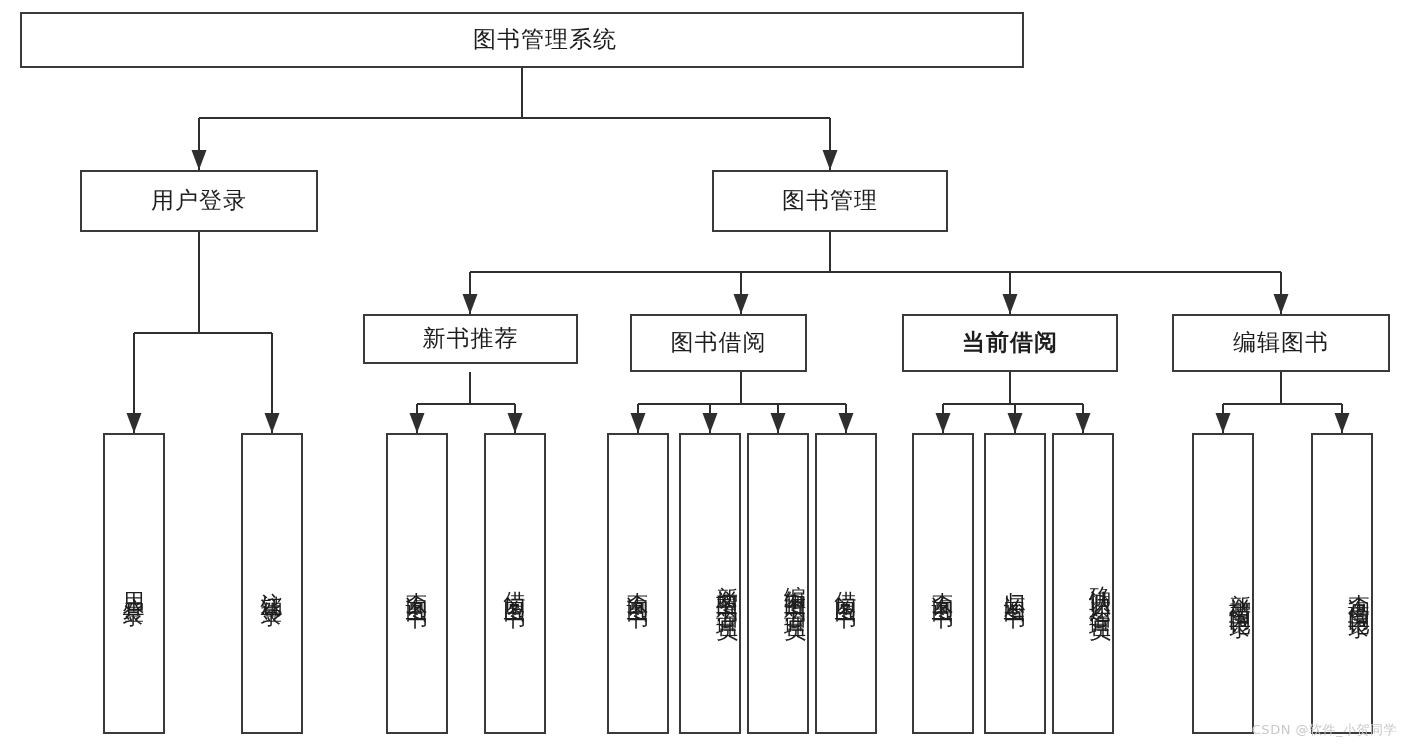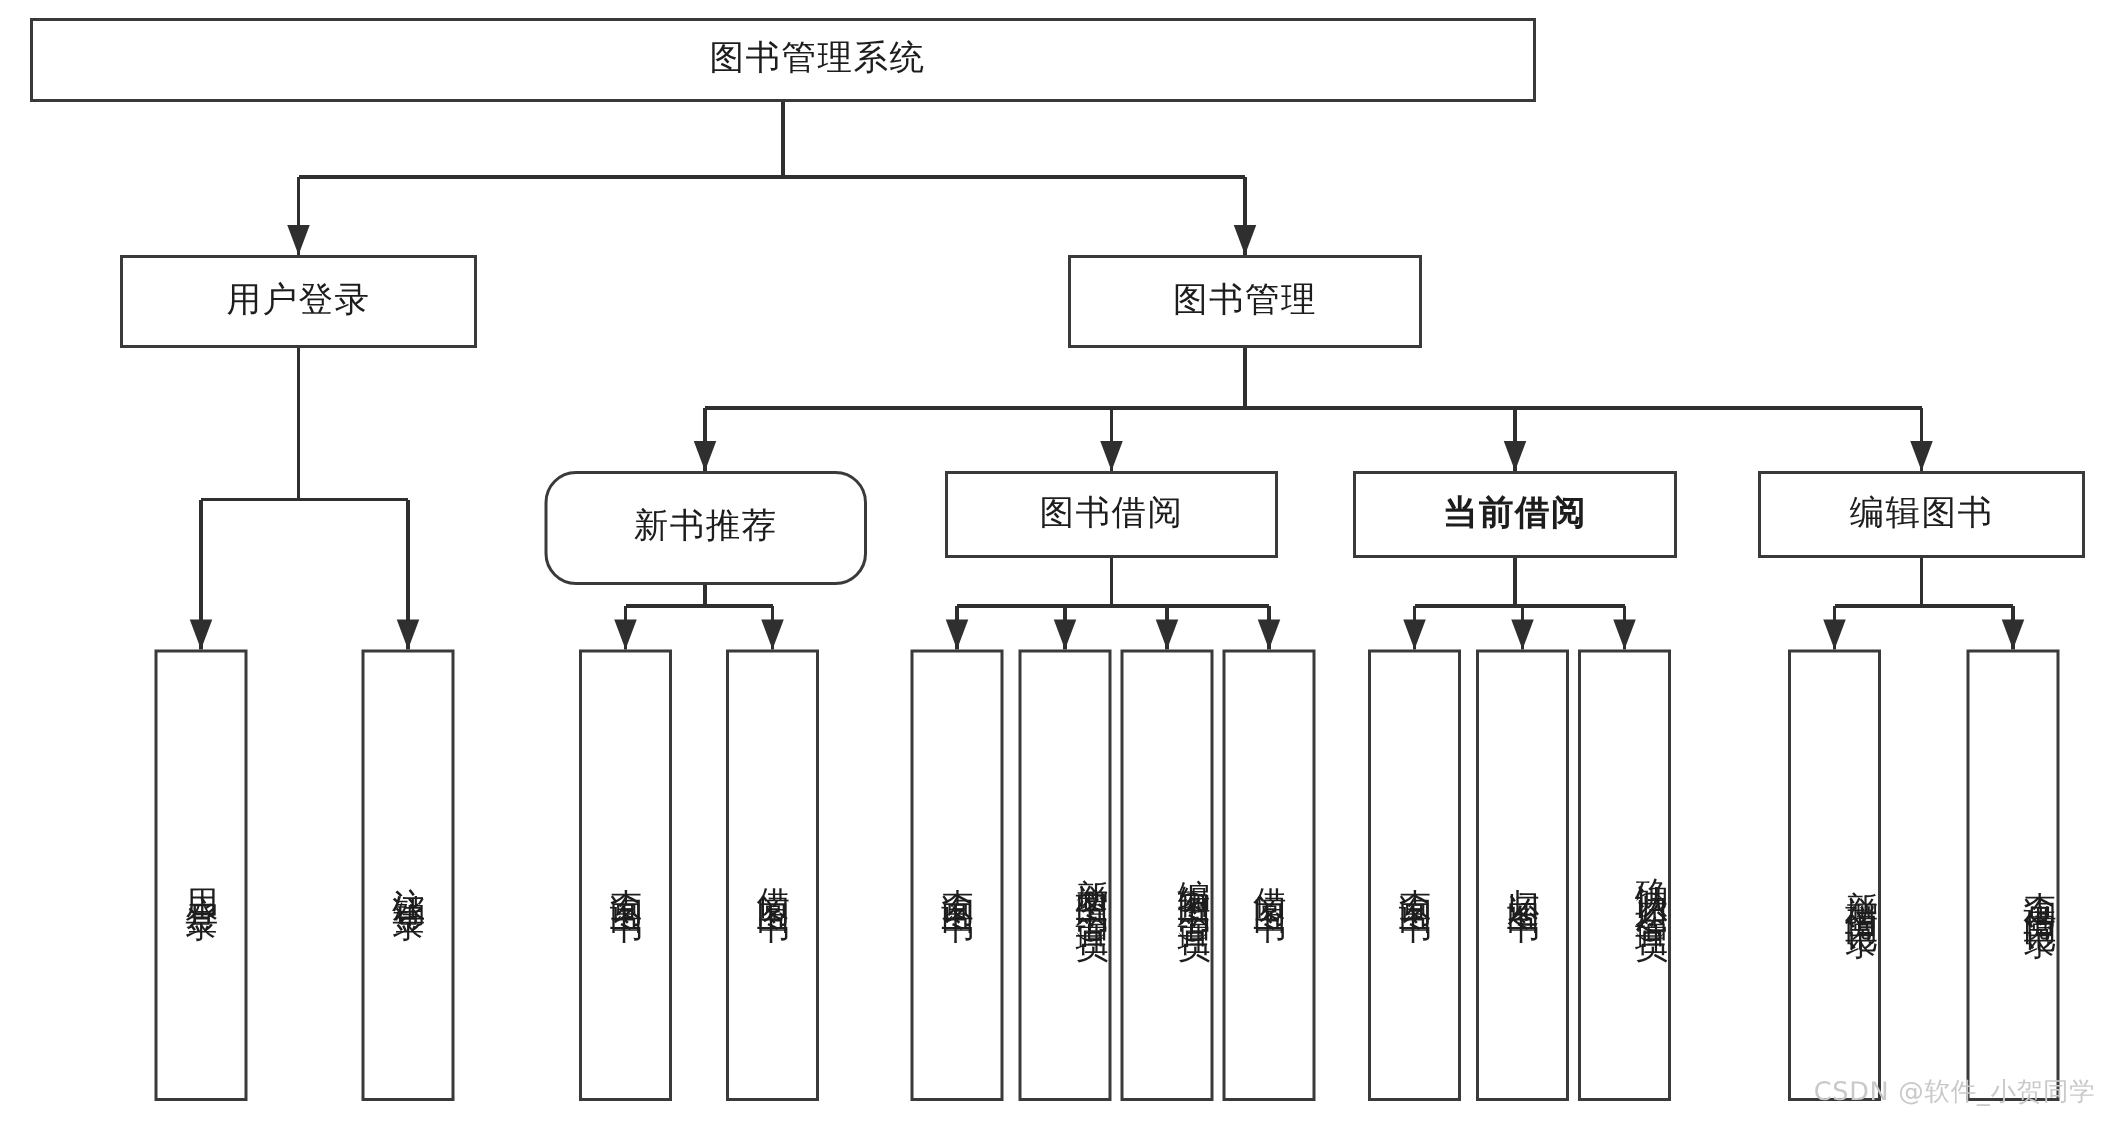--- a/index.html
+++ b/index.html
@@ -53,21 +53,21 @@
     text-align: center;
   }
   .node-v.mid {
     align-items: center;
     padding-top: 0;
   }
   .watermark {
     position: absolute;
     right: 8px;
     bottom: 8px;
-    font-size: 17px;
+    font-size: 13px;
     color: #c9c9c9;
     letter-spacing: 0.5px;
     z-index: 3;
     white-space: nowrap;
     font-family: "DejaVu Sans", "Liberation Sans", sans-serif;
   }
 </style>
 </head>
 <body>
 
@@ -135,24 +135,24 @@
       </div>
       <div class="node node-h" style="left: 712px; top: 170px; width: 236px; height: 62px; align-items: center;">
         <span>图书管理</span>
       </div>
       <div class="node node-v mid" style="left: 103px; top: 433px; width: 62px; height: 301px;">
         <span>用户登录</span>
       </div>
       <div class="node node-v mid" style="left: 241px; top: 433px; width: 62px; height: 301px;">
         <span>注销登录</span>
       </div>
-      <div class="node node-h" style="left: 363px; top: 314px; width: 215px; height: 76px; border-radius: 21px;">
+      <div class="node node-h" style="left: 363px; top: 314px; width: 215px; height: 50px;">
         <span>新书推荐</span>
       </div>
-      <div class="node node-h" style="left: 630px; top: 314px; width: 222px; height: 58px;">
+      <div class="node node-h" style="left: 630px; top: 314px; width: 177px; height: 58px;">
         <span>图书借阅</span>
       </div>
       <div class="node node-h" style="left: 902px; top: 314px; width: 216px; height: 58px; font-weight: bold;">
         <span>当前借阅</span>
       </div>
       <div class="node node-h" style="left: 1172px; top: 314px; width: 218px; height: 58px;">
         <span>编辑图书</span>
       </div>
       <div class="node node-v mid" style="left: 386px; top: 433px; width: 62px; height: 301px;">
         <span>查询图书</span>

